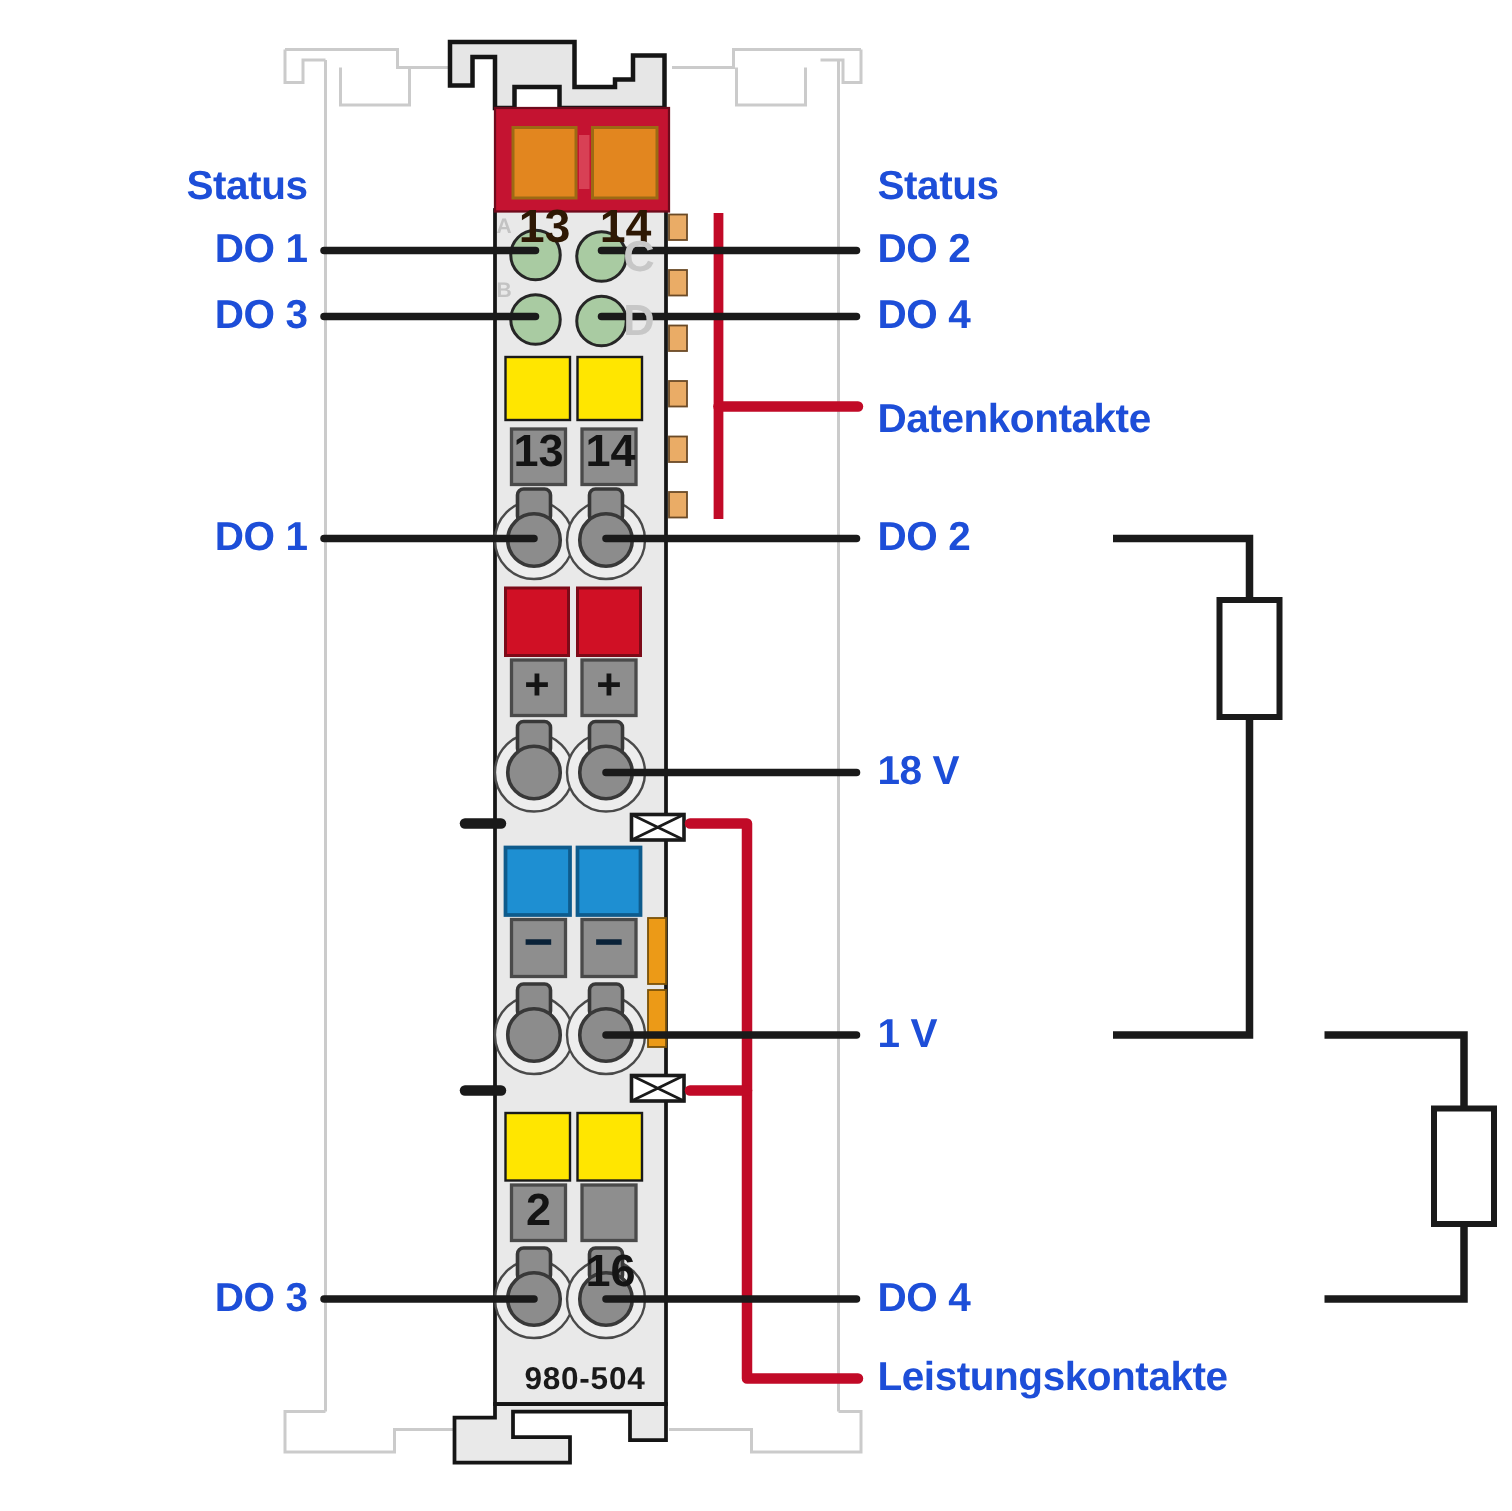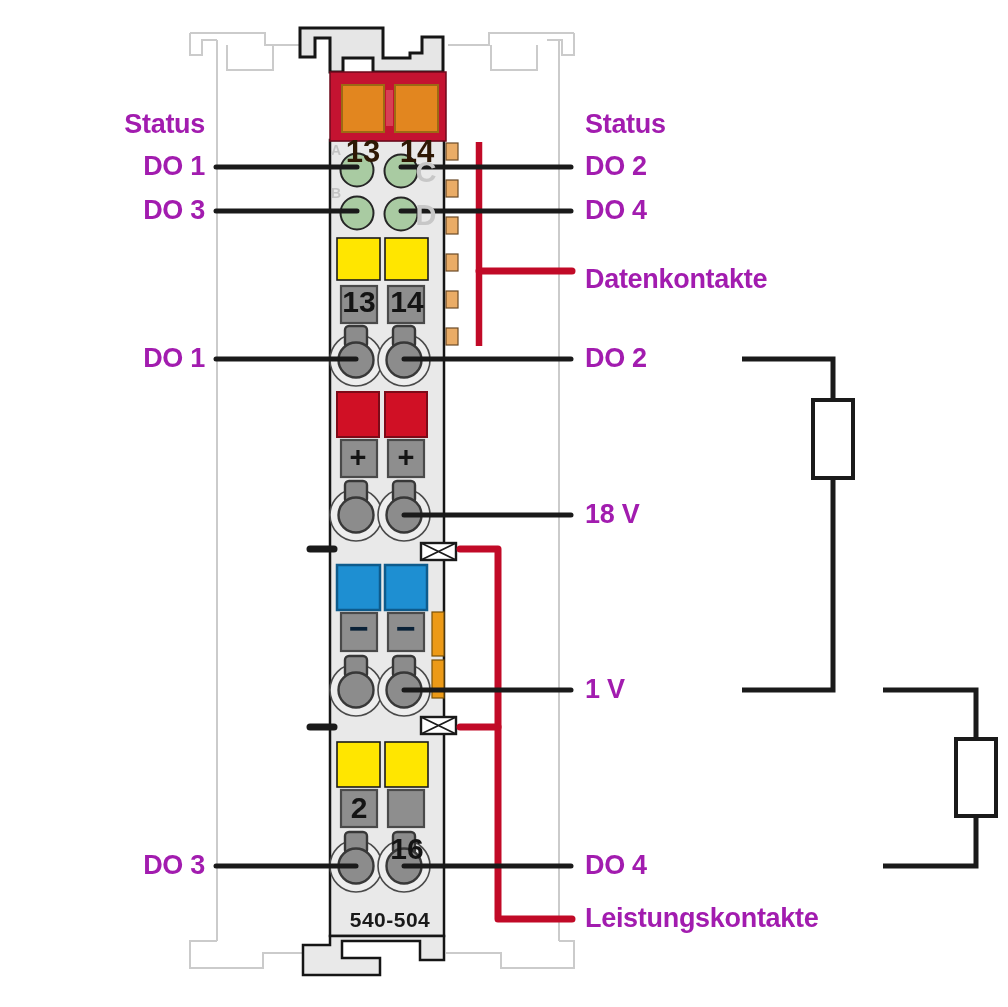--- a/index.html
+++ b/index.html
@@ -3,21 +3,21 @@
 <meta charset="utf-8">
 <style>
   html,body { margin:0; padding:0; background:#ffffff; }
   .stage {
     position:relative; width:1008px; height:1007px; overflow:hidden;
     background:#ffffff; font-family:"Liberation Sans", sans-serif;
   }
   .art { position:absolute; left:0; top:0; }
   .lbl {
     position:absolute; white-space:nowrap;
-    font:bold 27px "Liberation Sans", sans-serif; color:#a21caf;
+    font:bold 27px "Liberation Sans", sans-serif; color:#1d4ed8;
     transform:translateY(-52%); letter-spacing:-0.3px;
   }
   .lbl-l { right:803px; text-align:right; }
   .lbl-r { left:585px; }
   .num {
     position:absolute; white-space:nowrap;
     font:bold 30px "Liberation Sans", sans-serif; color:#141414;
     transform:translate(-50%,-54%);
     margin-top:44px;
   }
@@ -231,15 +231,15 @@
   <div class="num sign-minus" style="left:359px; top:588px">−</div>
   <div class="num sign-minus" style="left:406px; top:588px">−</div>
   <div class="num" style="left:359px; top:765px">2</div>
   <div class="num" style="left:407px; top:806px">16</div>
 
   <div class="led-letter" style="left:336px; top:150px">A</div>
   <div class="led-letter" style="left:336px; top:193px">B</div>
   <div class="led-letter led-letter-lg" style="left:426px; top:172px">C</div>
   <div class="led-letter led-letter-lg" style="left:426px; top:215px">D</div>
 
-  <div class="pn" style="left:390px; top:920px">540-504</div>
+  <div class="pn" style="left:390px; top:920px">980-504</div>
 
 </div>
 
 </body></html>

